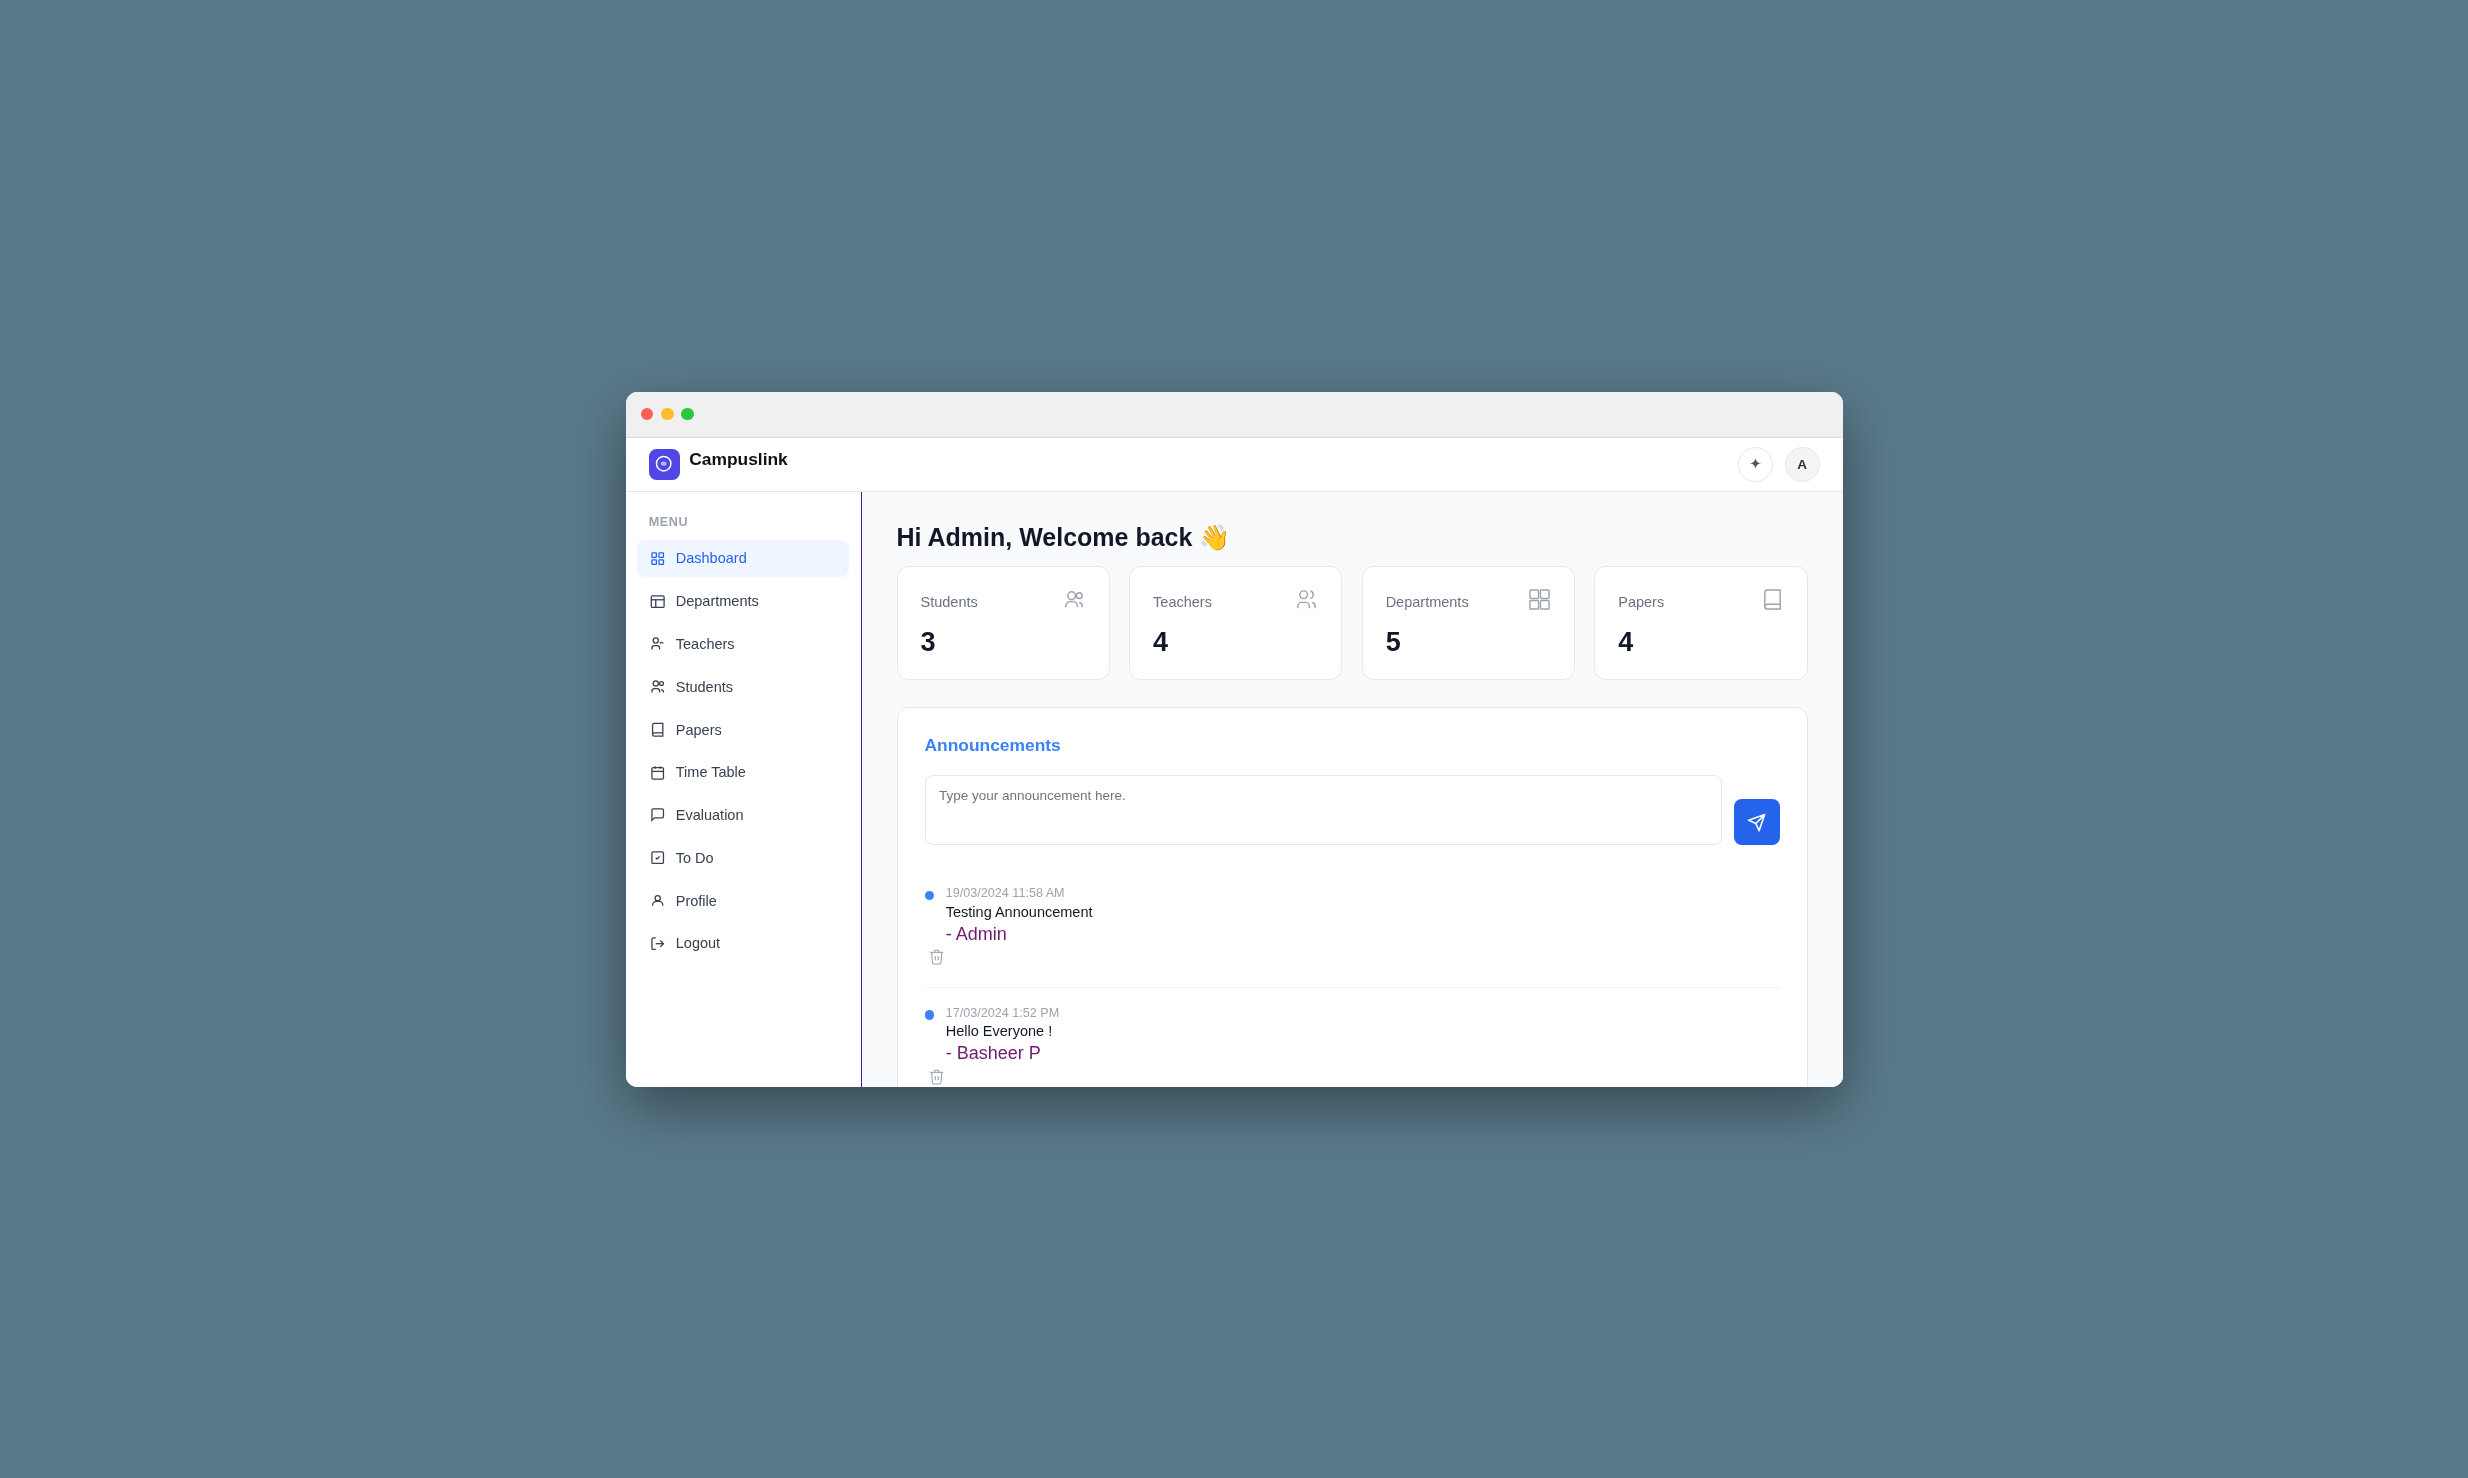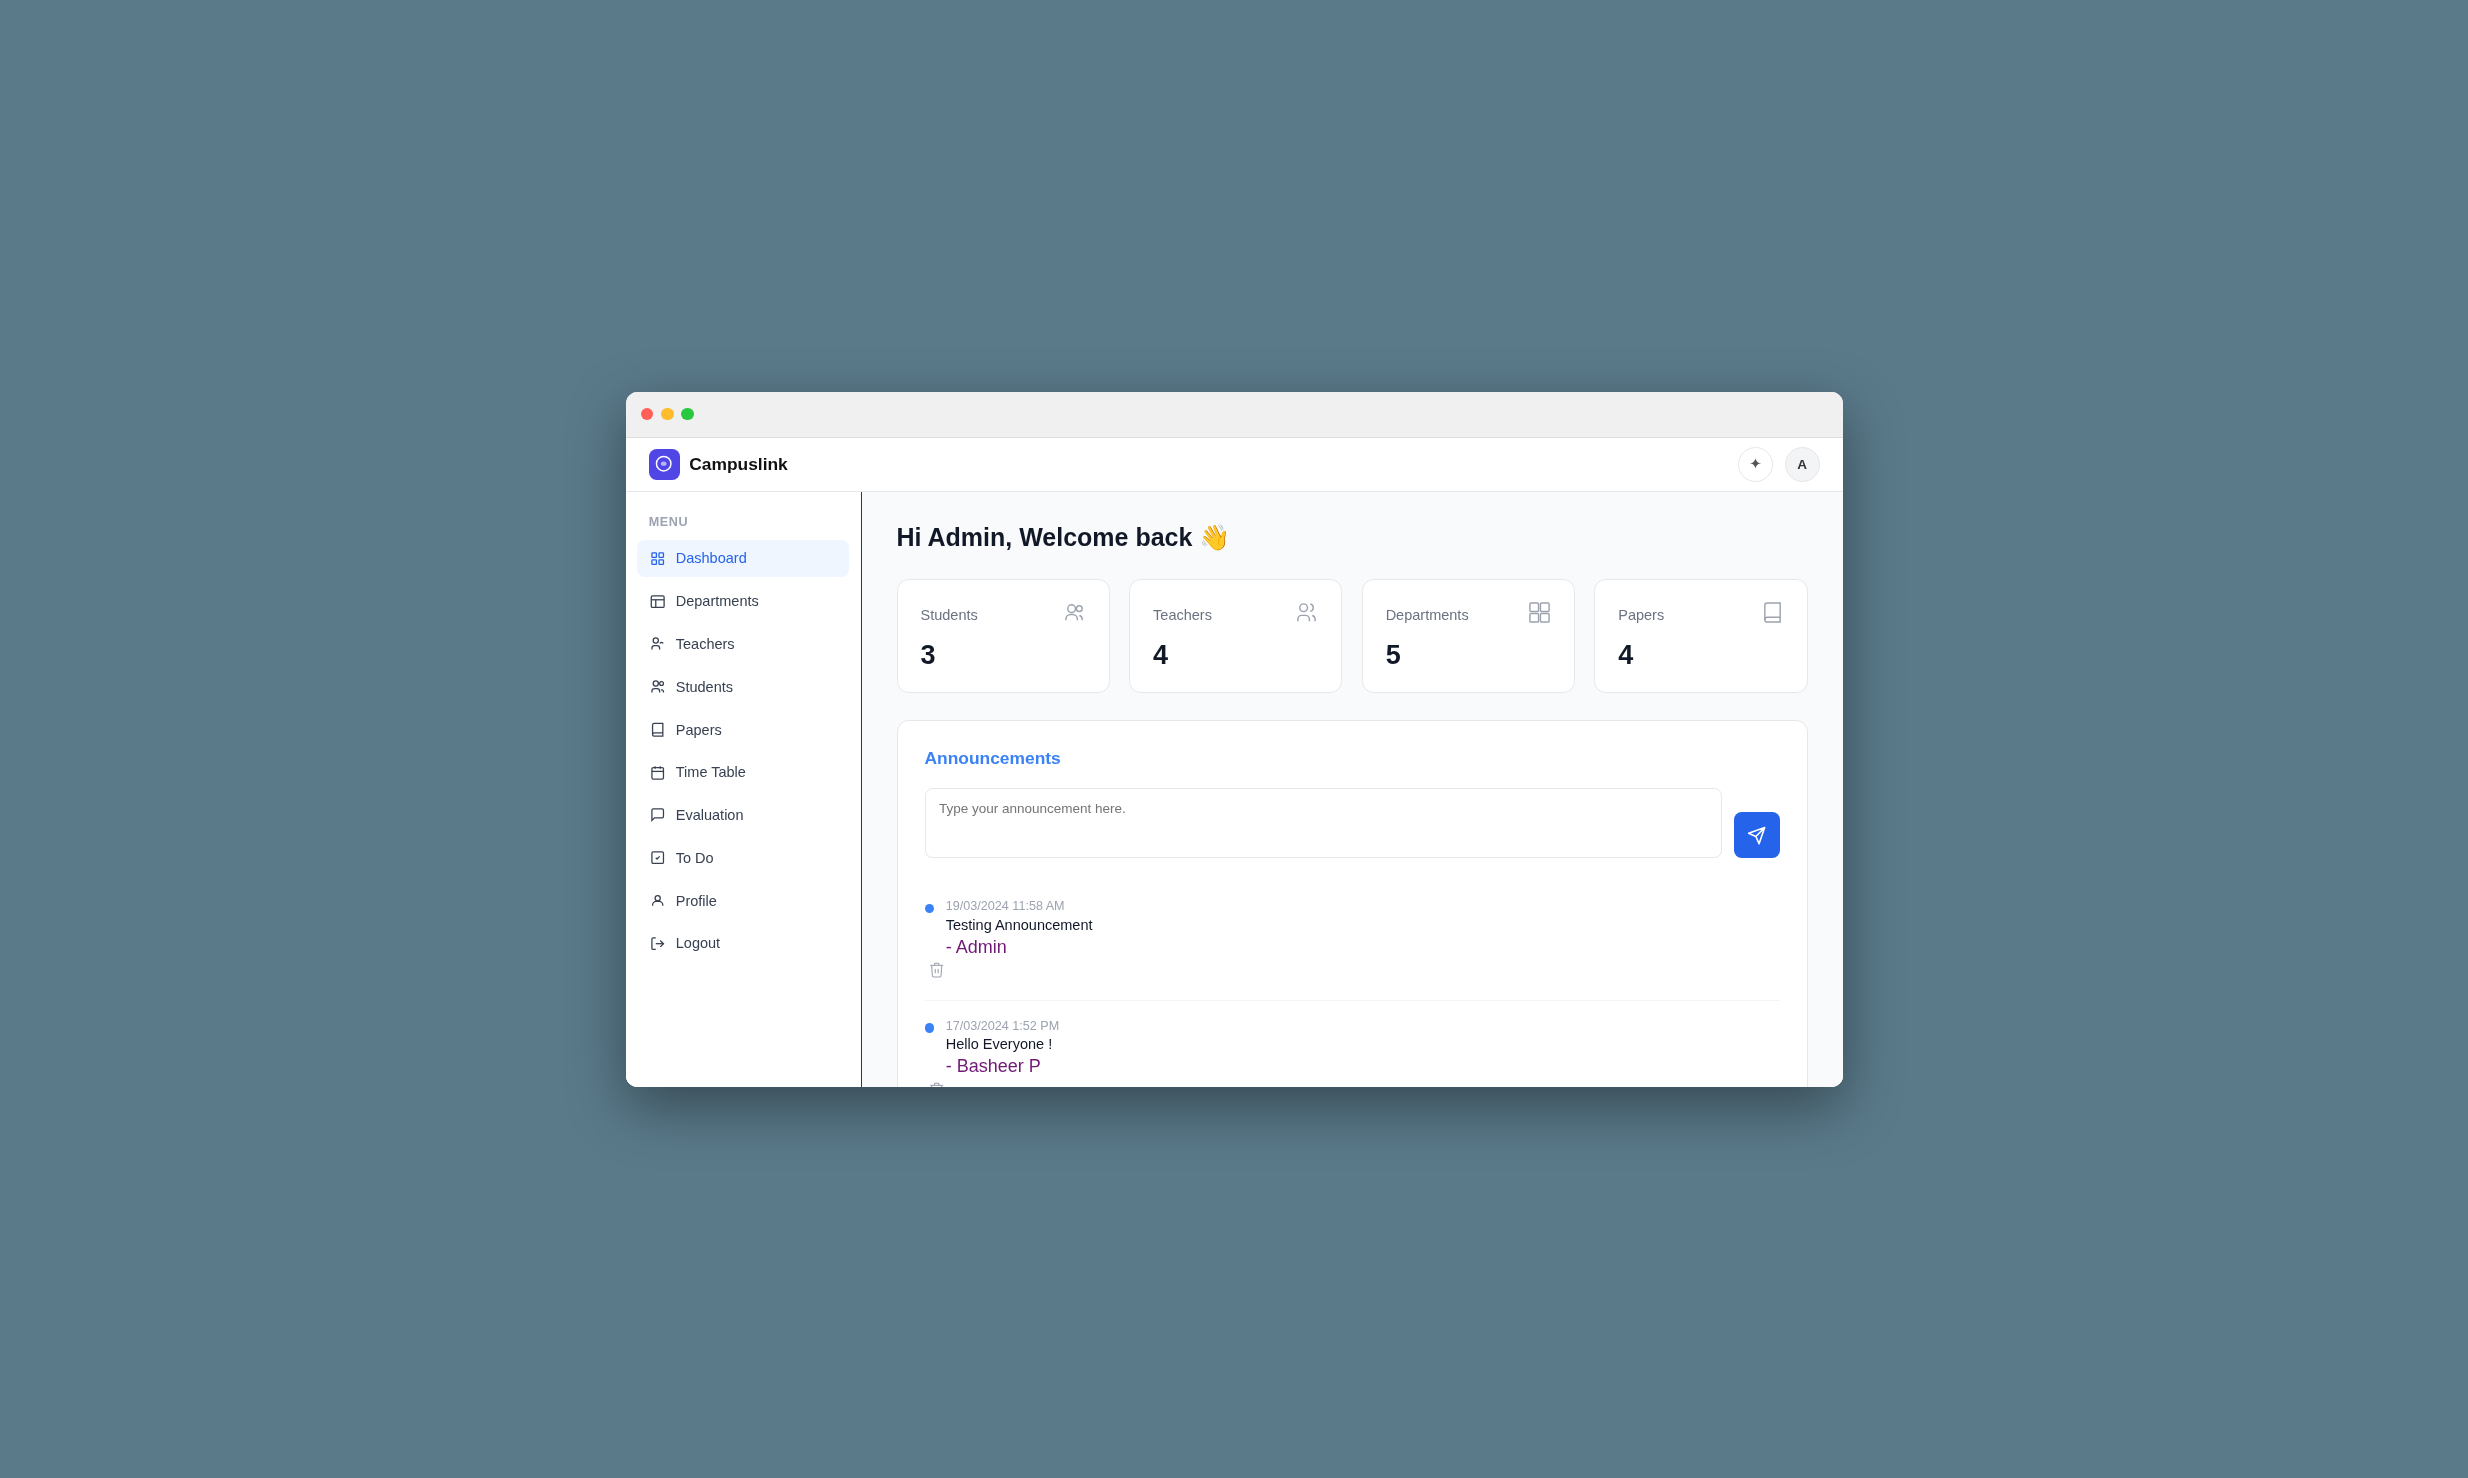--- a/index.html
+++ b/index.html
@@ -62,21 +62,20 @@
       background: white;
       border-bottom: 1px solid #e5e7eb;
       display: flex;
       align-items: center;
       justify-content: space-between;
       padding: 0 23px;
       flex-shrink: 0;
     }
     .navbar-brand {
       display: flex;
-      align-items: center;
       gap: 9.7px;
     }
     .brand-icon {
       width: 31px;
       height: 31px;
       background: #4f46e5;
       border-radius: 7.7px;
       display: flex;
       align-items: center;
       justify-content: center;
@@ -178,21 +177,21 @@
       flex: 1;
       padding: 31px 35px;
       overflow-y: auto;
       background: #f9fafb;
     }
 
     .page-title {
       font-size: 25px;
       font-weight: 700;
       color: #111827;
-      margin-bottom: 27px;
+      margin-bottom: 14px;
     }
 
     
     .stats-grid {
       display: grid;
       grid-template-columns: repeat(4, 1fr);
       gap: 19.3px;
       margin-bottom: 27px;
     }
     .stat-card {

